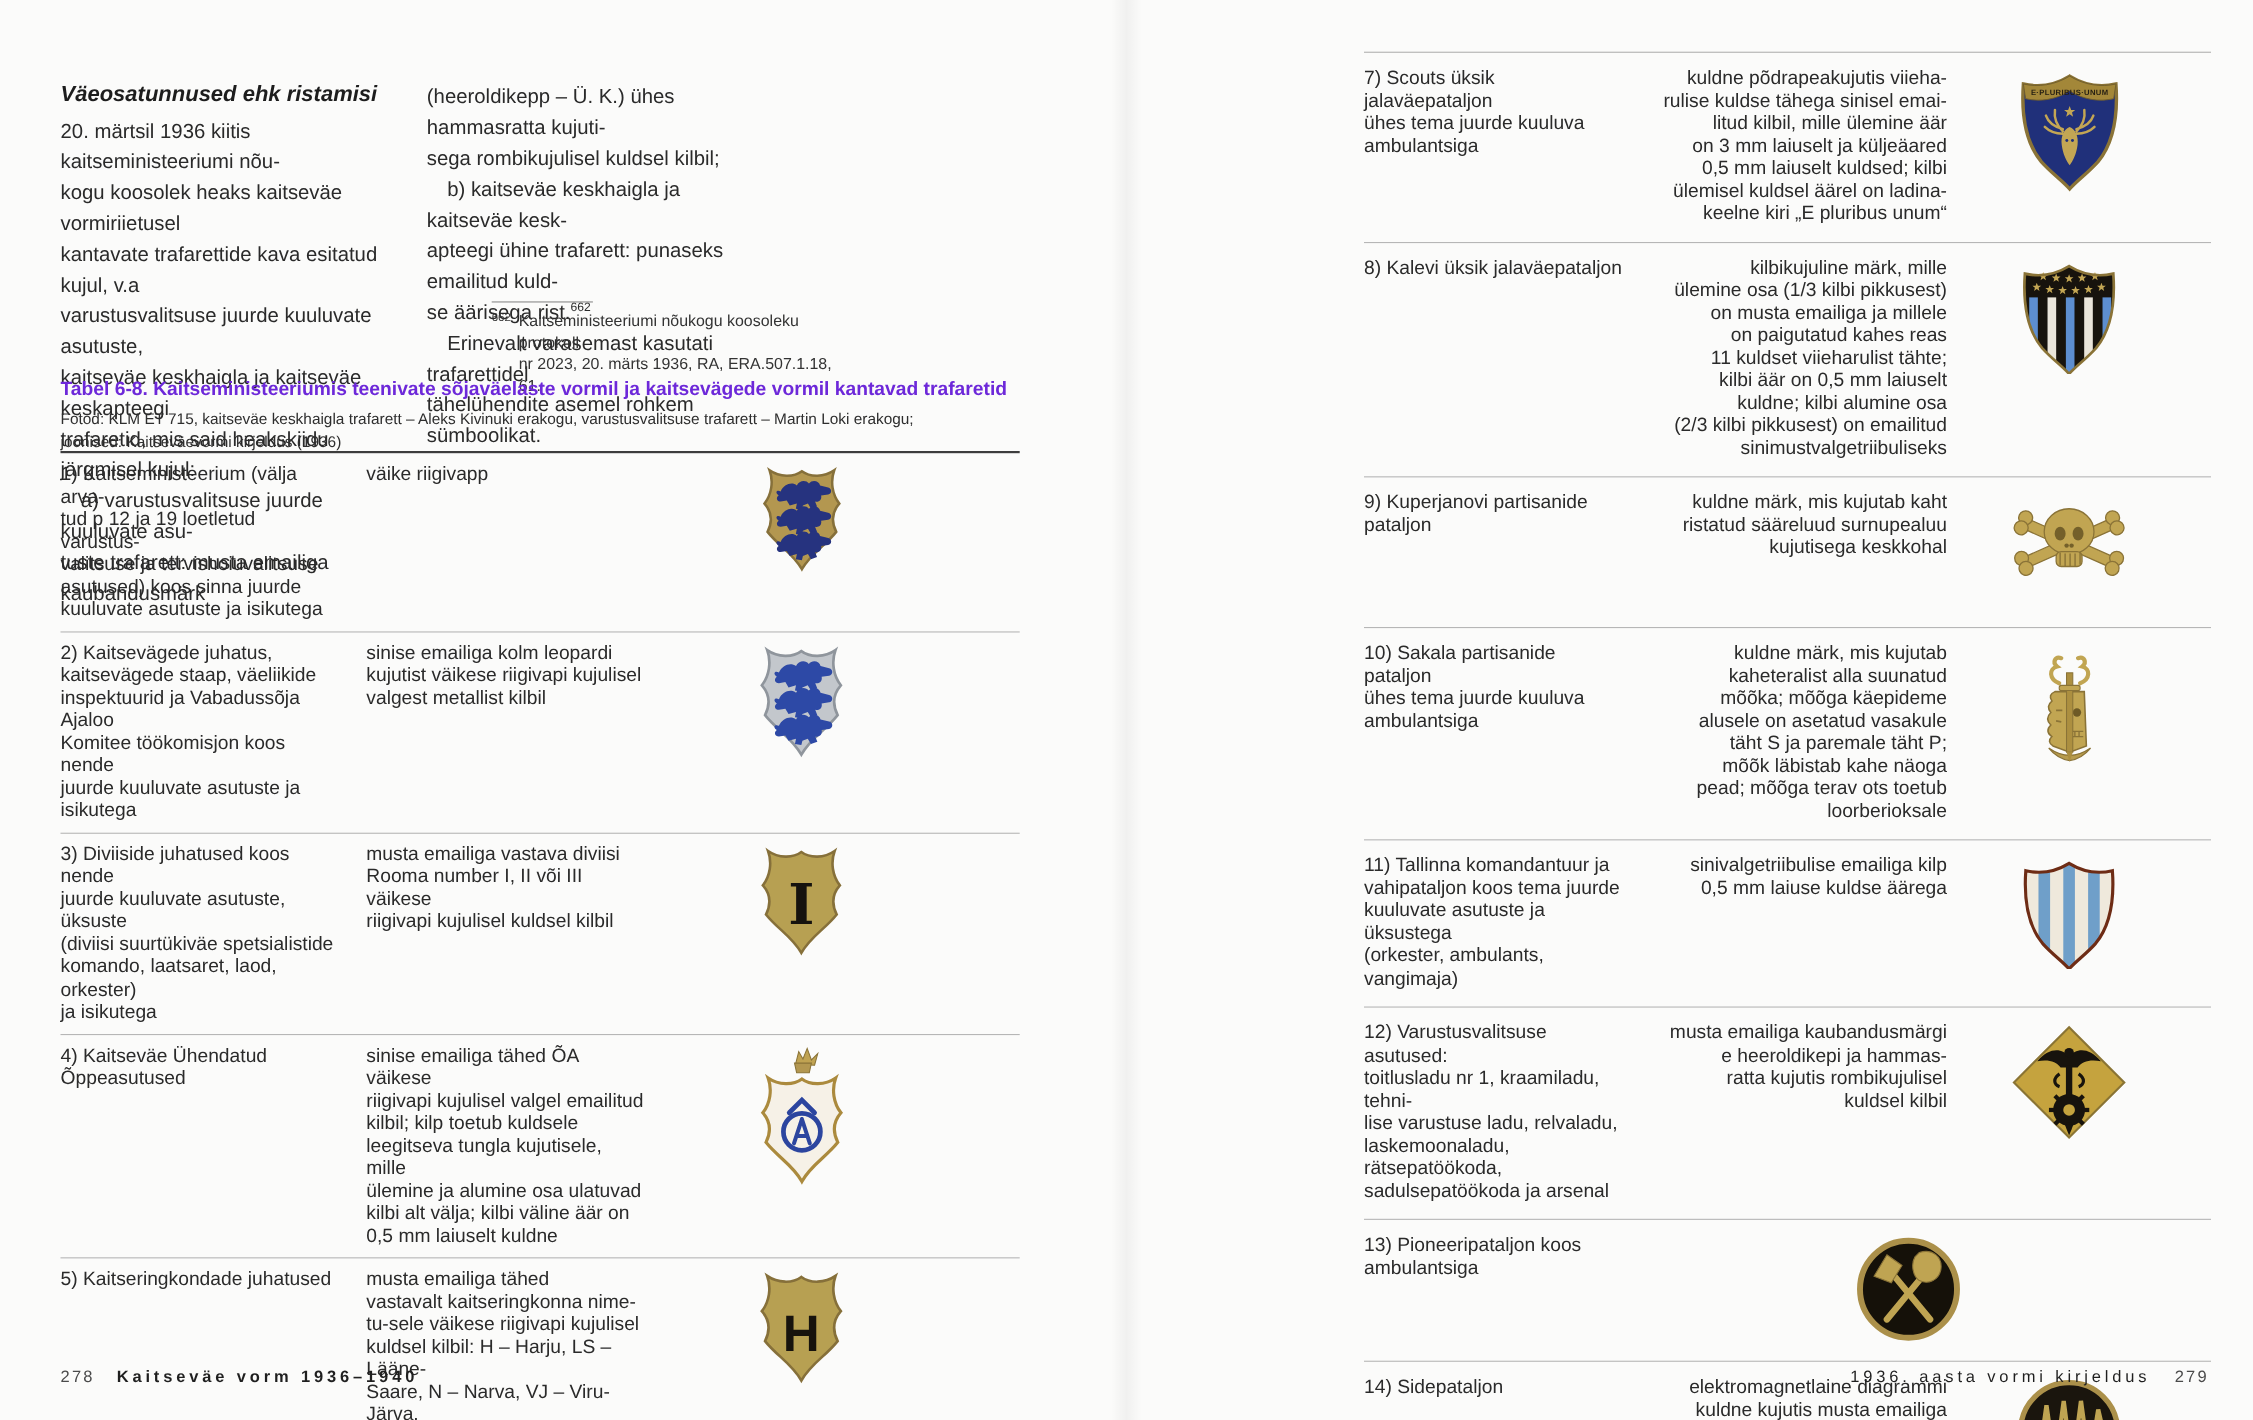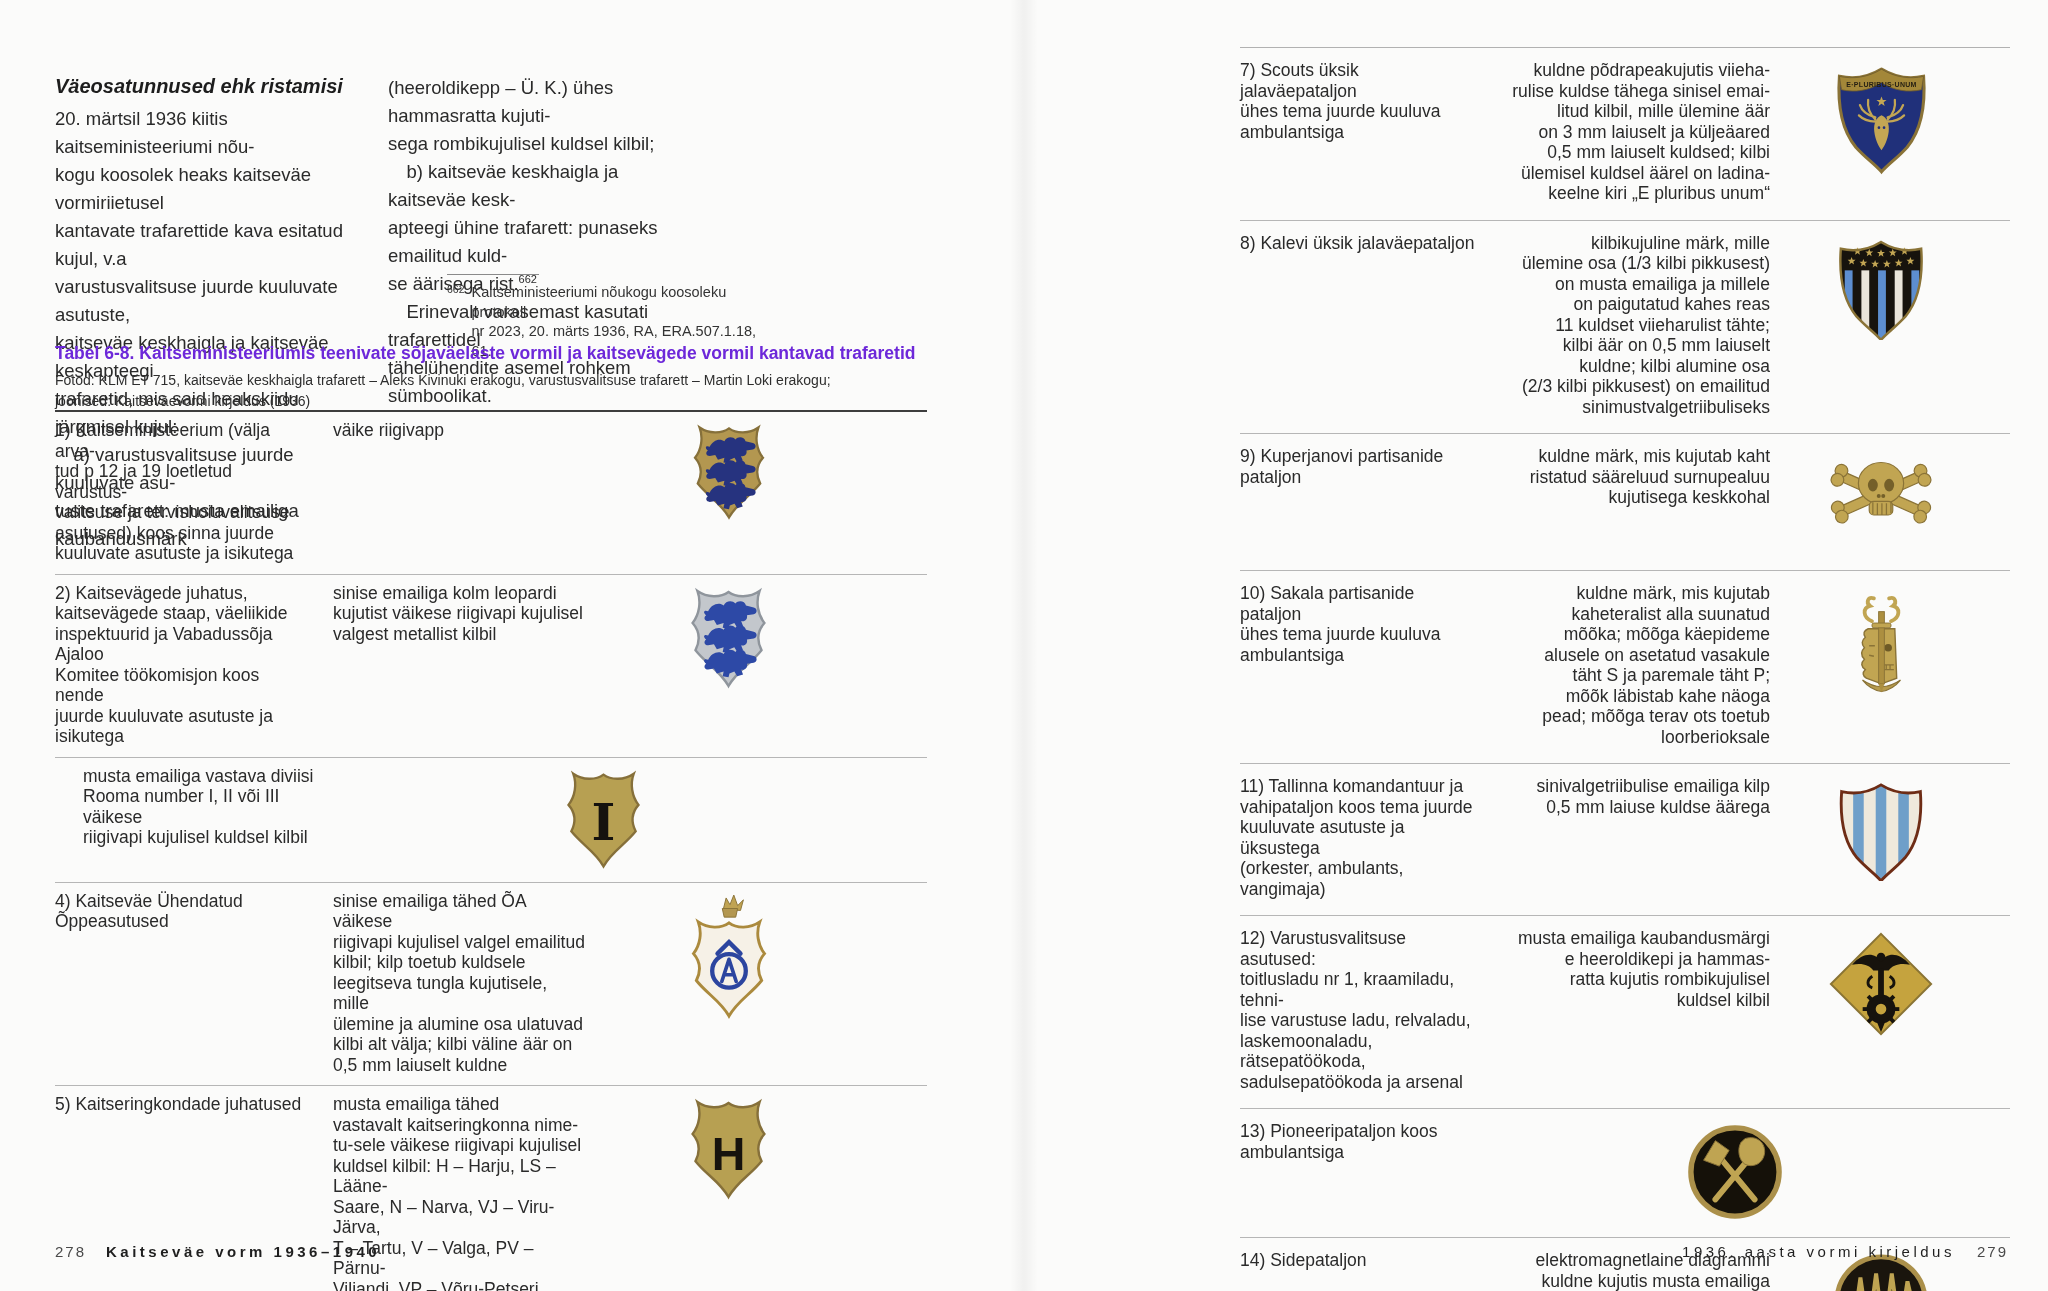--- a/index.html
+++ b/index.html
@@ -135,20 +135,25 @@
         <g fill="#2d49a6">
           <use href="#lionP" transform="translate(21 11)"></use>
           <use href="#lionP" transform="translate(21 36)"></use>
           <use href="#lionP" transform="translate(21 61)"></use>
         </g>
       </svg>
     </div>
   </div>
 
   <div class="trow">
+    <div class="cell c-unit">3) Diviiside juhatused koos nende
+juurde kuuluvate asutuste, üksuste
+(diviisi suurtükiväe spetsialistide
+komando, laatsaret, laod, orkester)
+ja isikutega</div>
     <div class="cell c-desc">musta emailiga vastava diviisi
 Rooma number I, II või III väikese
 riigivapi kujulisel kuldsel kilbil</div>
     <div class="c-badge">
       <svg class="badge" width="95" height="104" viewBox="0 0 100 110">
         <use href="#shieldA" fill="#b7a052" stroke="#86703a" stroke-width="2.5"></use>
         <text x="50" y="76" font-family="DejaVu Serif, serif" font-size="54" font-weight="bold" text-anchor="middle" fill="#15120e">I</text>
       </svg>
     </div>
   </div>

